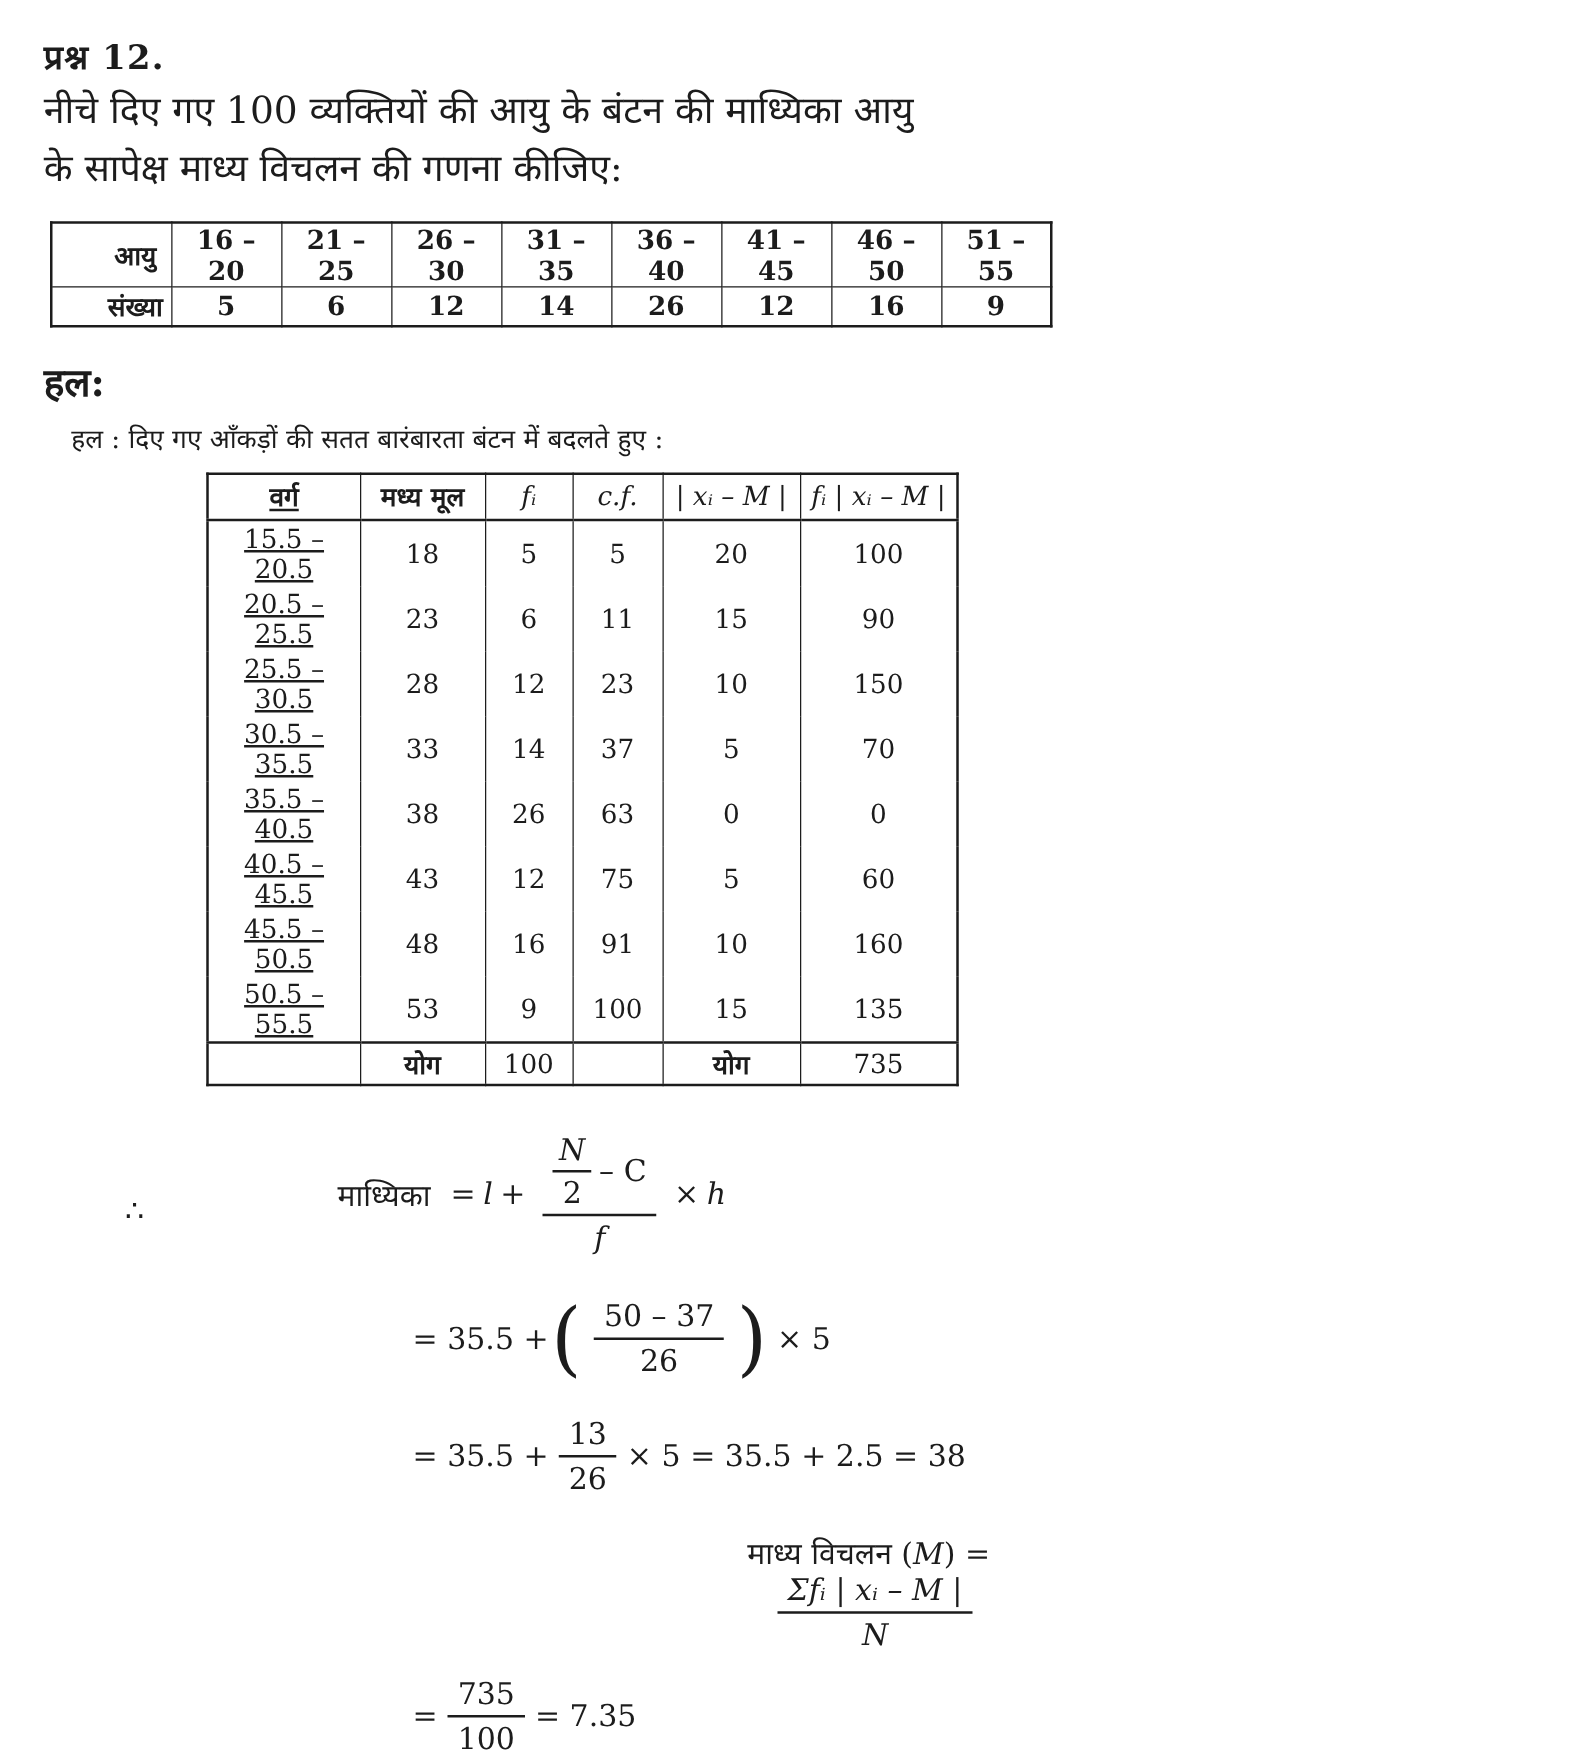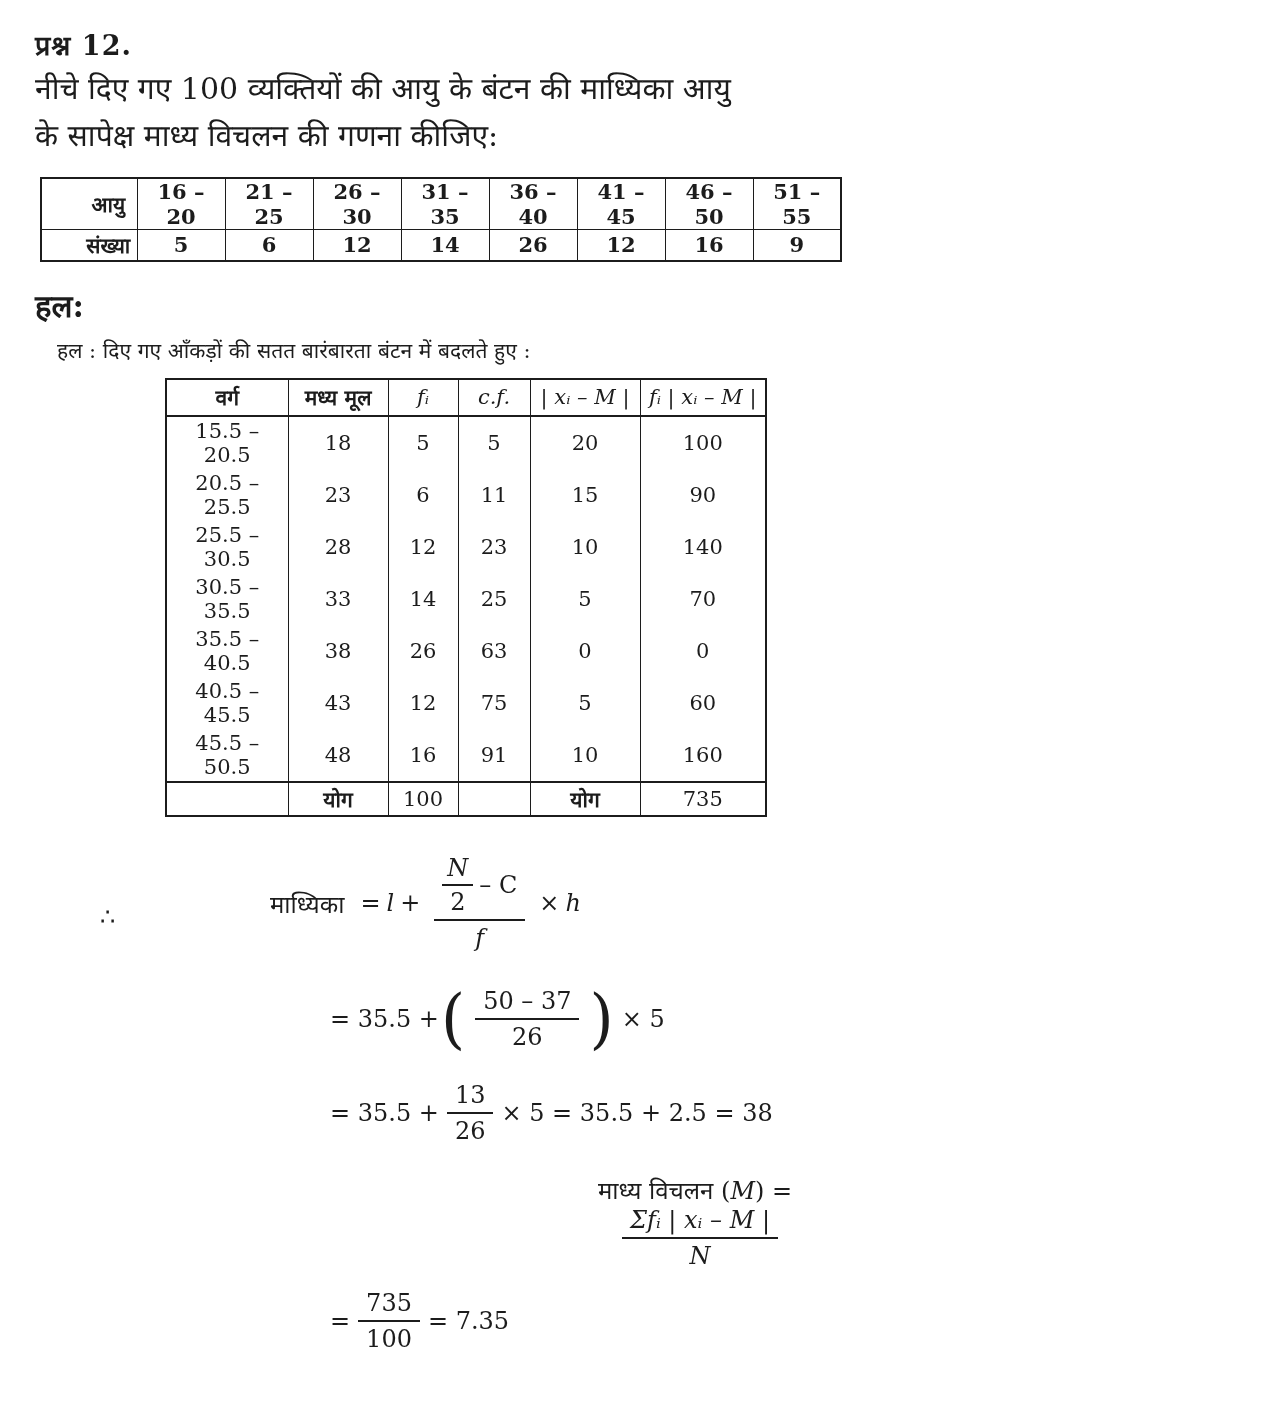--- a/index.html
+++ b/index.html
@@ -36,21 +36,21 @@
   .calc-table th, .calc-table td {
     border: 1.5px solid #1c1c1c;
     font-size: 21px; text-align: center; padding: 2px 8px;
   }
   .calc-table thead th { height: 37px; border-bottom: 2.6px solid #1c1c1c; }
   .calc-table tbody td { height: 33px; border-top: none; border-bottom: none; }
   .calc-table .hindi-h { font-weight: bold; }
   .calc-table .math-h { font-style: italic; font-weight: normal; }
   .calc-table tfoot td { height: 33px; border-top: 2.6px solid #1c1c1c; font-weight: normal; }
   .calc-table tfoot .yog { font-weight: bold; }
-  .col0 { width: 122px; } .col1 { width: 100px; } .col2 { width: 70px; }
+  .col0 { width: 122px; text-decoration: underline; } .col1 { width: 100px; } .col2 { width: 70px; }
   .col3 { width: 72px; }  .col4 { width: 110px; } .col5 { width: 126px; }
 
   .median-line { font-size: 23px; margin-top: 18px; margin-left: 22px; }
   .median-line i { font-family: "DejaVu Serif", serif; }
 
   
   .eq { display: flex; align-items: center; font-size: 24px; position: relative; }
   .eq i { font-size: 24px; }
   .frac { display: inline-flex; flex-direction: column; align-items: center; vertical-align: middle; margin: 0 8px; }
   .frac > .num { padding: 0 8px 3px; display: flex; align-items: center; }
@@ -136,27 +136,27 @@
             <td class="col3">11</td>
             <td class="col4">15</td>
             <td class="col5">90</td>
           </tr>
           <tr>
             <td class="col0">25.5 – 30.5</td>
             <td class="col1">28</td>
             <td class="col2">12</td>
             <td class="col3">23</td>
             <td class="col4">10</td>
-            <td class="col5">140</td>
+            <td class="col5">150</td>
           </tr>
           <tr>
             <td class="col0">30.5 – 35.5</td>
             <td class="col1">33</td>
             <td class="col2">14</td>
-            <td class="col3">25</td>
+            <td class="col3">37</td>
             <td class="col4">5</td>
             <td class="col5">70</td>
           </tr>
           <tr>
             <td class="col0">35.5 – 40.5</td>
             <td class="col1">38</td>
             <td class="col2">26</td>
             <td class="col3">63</td>
             <td class="col4">0</td>
             <td class="col5">0</td>
@@ -169,20 +169,28 @@
             <td class="col4">5</td>
             <td class="col5">60</td>
           </tr>
           <tr>
             <td class="col0">45.5 – 50.5</td>
             <td class="col1">48</td>
             <td class="col2">16</td>
             <td class="col3">91</td>
             <td class="col4">10</td>
             <td class="col5">160</td>
+          </tr>
+          <tr>
+            <td class="col0">50.5 – 55.5</td>
+            <td class="col1">53</td>
+            <td class="col2">9</td>
+            <td class="col3">100</td>
+            <td class="col4">15</td>
+            <td class="col5">135</td>
           </tr>
         </tbody>
       <tfoot>
         <tr>
             <td class="col0"></td>
             <td class="col1 yog">योग</td>
             <td class="col2">100</td>
             <td class="col3"></td>
             <td class="col4 yog">योग</td>
             <td class="col5">735</td>

